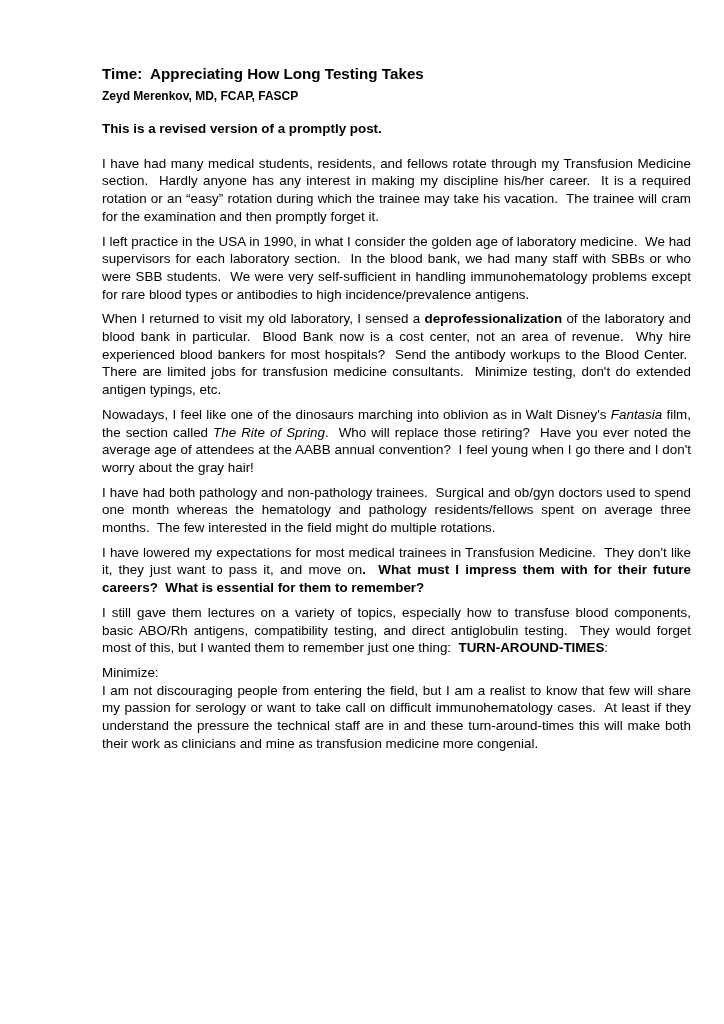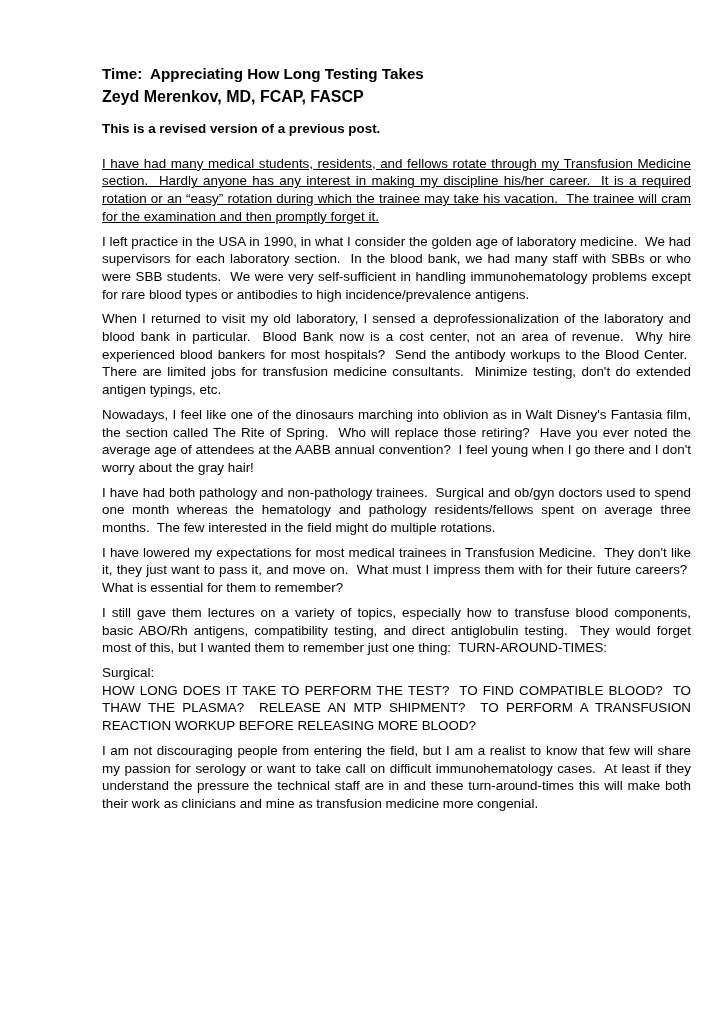--- a/index.html
+++ b/index.html
@@ -21,55 +21,53 @@
     margin-left: 35px;
   }
   .doc-title {
     font-size: 15.2px;
     line-height: 23px;
     font-weight: bold;
     margin: 0;
   }
   .doc-author,
   .doc-affiliation {
-    font-size: 16px;
+    font-size: 12px;
     line-height: 23px;
     font-weight: bold;
   }
   .doc-note {
     font-weight: bold;
     margin: 12px 0 6px 0;
   }
   .doc-body p {
     margin: 17px 0 7px 0;
     margin-top: 0;
     text-align: justify;
   }
   .doc-body p:first-child {
     margin-top: 17px;
-    text-decoration: underline;
   }
   .doc-body p.tight {
     margin-bottom: 0;
   }
-  .b { font-weight: normal; }
-  .i { }
+  .b { font-weight: bold; }
+  .i { font-style: italic; }
 </style>
 </head>
 <body>
 
 <div class="page">
   <h1 class="doc-title">Time:&nbsp; Appreciating How Long Testing Takes</h1>
   <div class="doc-author">Zeyd Merenkov, MD, FCAP, FASCP</div>
-  <p class="doc-note">This is a revised version of a previous post.</p>
+  <p class="doc-note">This is a revised version of a promptly post.</p>
   <div class="doc-body">
       <p><span>I have had many medical students, residents, and fellows rotate through my Transfusion Medicine section.&nbsp; Hardly anyone has any interest in making my discipline his/her career.&nbsp; It is a required rotation or an “easy” rotation during which the trainee may take his vacation.&nbsp; The trainee will cram for the examination and then promptly forget it.</span></p>
       <p><span>I left practice in the USA in 1990, in what I consider the golden age of laboratory medicine.&nbsp; We had supervisors for each laboratory section.&nbsp; In the blood bank, we had many staff with SBBs or who were SBB students.&nbsp; We were very self-sufficient in handling immunohematology problems except for rare blood types or antibodies to high incidence/prevalence antigens.</span></p>
       <p><span>When I returned to visit my old laboratory, I sensed a </span><span class="b">deprofessionalization</span><span> of the laboratory and blood bank in particular.&nbsp; Blood Bank now is a cost center, not an area of revenue.&nbsp; Why hire experienced blood bankers for most hospitals?&nbsp; Send the antibody workups to the Blood Center.&nbsp; There are limited jobs for transfusion medicine consultants.&nbsp; Minimize testing, don't do extended antigen typings, etc.</span></p>
       <p><span>Nowadays, I feel like one of the dinosaurs marching into oblivion as in Walt Disney's </span><span class="i">Fantasia</span><span> film, the section called </span><span class="i">The Rite of Spring</span><span>.&nbsp; Who will replace those retiring?&nbsp; Have you ever noted the average age of attendees at the AABB annual convention?&nbsp; I feel young when I go there and I don't worry about the gray hair!</span></p>
       <p><span>I have had both pathology and non-pathology trainees.&nbsp; Surgical and ob/gyn doctors used to spend one month whereas the hematology and pathology residents/fellows spent on average three months.&nbsp; The few interested in the field might do multiple rotations.</span></p>
       <p><span>I have lowered my expectations for most medical trainees in Transfusion Medicine.&nbsp; They don't like it, they just want to pass it, and move on</span><span class="b">.&nbsp; What must I impress them with for their future careers?&nbsp; What is essential for them to remember?</span></p>
       <p><span>I still gave them lectures on a variety of topics, especially how to transfuse blood components, basic ABO/Rh antigens, compatibility testing, and direct antiglobulin testing.&nbsp; They would forget most of this, but I wanted them to remember just one thing:&nbsp; </span><span class="b">TURN-AROUND-TIMES</span><span>:</span></p>
-      <p class="tight"><span>Surgical:</span></p>
-      <p><span class="b">HOW LONG DOES IT TAKE TO PERFORM THE TEST?&nbsp; TO FIND COMPATIBLE BLOOD?&nbsp; TO THAW THE PLASMA?&nbsp; RELEASE AN MTP SHIPMENT?&nbsp; TO PERFORM A TRANSFUSION REACTION WORKUP BEFORE RELEASING MORE BLOOD?</span></p>
+      <p class="tight"><span>Minimize:</span></p>
       <p><span>I am not discouraging people from entering the field, but I am a realist to know that few will share my passion for serology or want to take call on difficult immunohematology cases.&nbsp; At least if they understand the pressure the technical staff are in and these turn-around-times this will make both their work as clinicians and mine as transfusion medicine more congenial.</span></p>
     </div>
 </div>
 
 </body></html>

